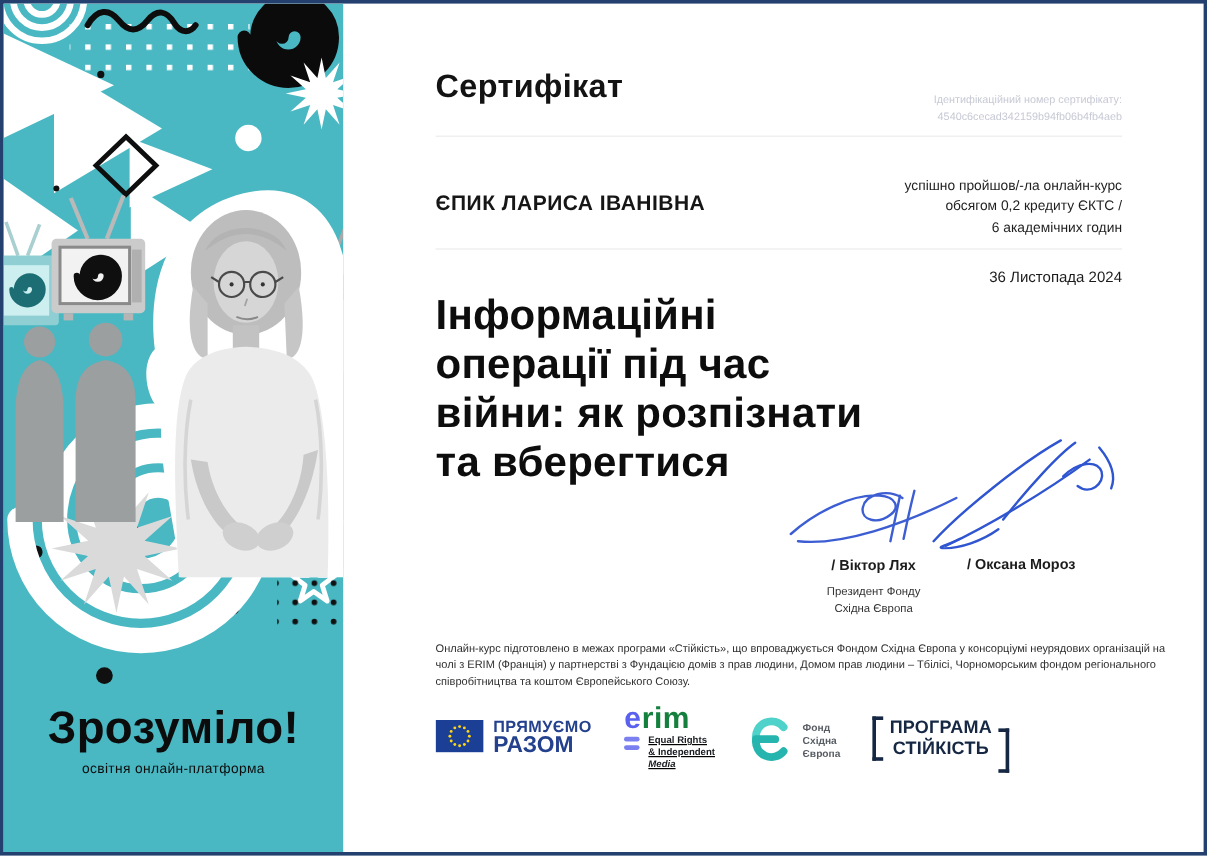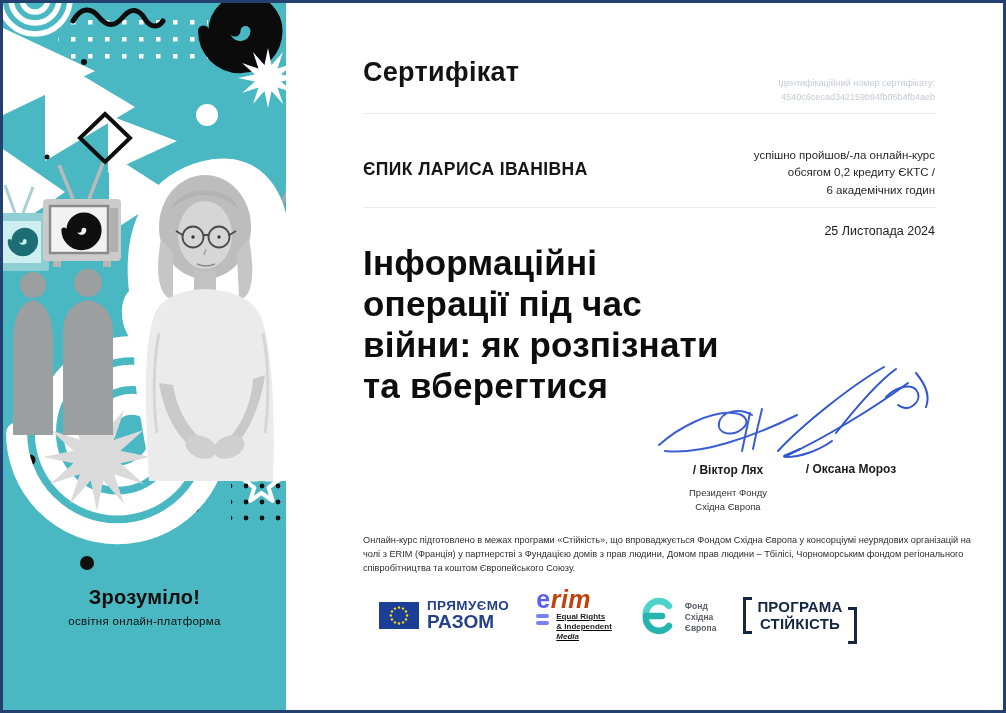--- a/index.html
+++ b/index.html
@@ -4,21 +4,21 @@
 <style>
   * { margin:0; padding:0; box-sizing:border-box; }
   body { font-family:"Liberation Sans", sans-serif; background:#ffffff; }
   .stage { position:relative; width:1006px; height:713px; background:#ffffff;
            border:3px solid #24406e; overflow:hidden; }
   
   .left-panel { position:absolute; left:0; top:0; width:283px; height:707px;
                 background:#49b8c3; overflow:hidden; }
   .left-panel svg.art { position:absolute; left:0; top:0; }
   .brand-block { position:absolute; left:0; top:583px; width:283px; text-align:center; color:#0c0c0c; }
-  .brand-name { font-size:20px; font-weight:800; letter-spacing:.3px; }
+  .brand-name { font-size:38px; font-weight:800; letter-spacing:.3px; }
   .brand-tagline { font-size:11.5px; margin-top:6px; letter-spacing:.3px; }
   
   .cert-title { position:absolute; left:360px; top:54px; font-size:27px; font-weight:700;
                 color:#131313; letter-spacing:.3px; }
   .cert-id { position:absolute; right:68px; top:74px; text-align:right; font-size:9px;
              color:#c7c9d4; line-height:1.5; }
   .divider { position:absolute; left:360px; right:68px; height:1px; background:#ebebeb; }
   .divider-1 { top:110px; } .divider-2 { top:204px; }
   .recipient-name { position:absolute; left:360px; top:156px; font-size:17.5px;
                     font-weight:700; letter-spacing:.4px; color:#161616; }
@@ -28,26 +28,26 @@
   .course-title { position:absolute; left:360px; top:240px; font-size:35px; line-height:1.17;
                   font-weight:700; color:#0d0d0d; letter-spacing:.2px; }
   .sig { position:absolute; text-align:center; }
   .sig-1 { left:630px; top:398px; width:190px; }
   .sig-2 { left:748px; top:360px; width:200px; }
   .sig-name { font-size:12px; font-weight:600; color:#1c1c1c; }
   .sig-role { margin-top:9px; font-size:9.5px; line-height:1.45; color:#333333; }
   .footer-note { position:absolute; left:360px; top:531px; width:612px; font-size:9.2px;
                  line-height:1.5; color:#2e2e2e; }
   .logos { position:absolute; left:360px; top:586px; display:flex; align-items:center; gap:27px; }
-  .logo-eu { display:flex; align-items:center; gap:8px;margin-left:16px; }
+  .logo-eu { display:flex; gap:8px; }
   .logo-eu-text { color:#24418e; font-weight:800; line-height:.95; }
   .logo-eu-l1 { font-size:13.5px; letter-spacing:.4px; }
   .logo-eu-l2 { font-size:19px; }
   .logo-erim .erim-word { font-size:25px; font-weight:800; line-height:.8; letter-spacing:.5px; }
-  .erim-e { color:#5a61ee; } .erim-rim { color:#c2410c;font-style:italic; }
+  .erim-e { color:#5a61ee; } .erim-rim { color:#15803d; }
   .erim-lower { display:flex; gap:7px; margin-top:3px;text-decoration:underline; }
   .erim-bars { display:flex; flex-direction:column; gap:3px; padding-top:2px; }
   .erim-bars i { display:block; width:13px; height:4px; border-radius:2px; background:#7b80f1; }
   .erim-tag { font-size:8px; font-weight:700; color:#191c21; line-height:1.25; }
   .erim-tag .it { font-style:italic; }
   .logo-fse { display:flex; align-items:flex-end; gap:8px; }
   .fse-text { font-size:8.5px; font-weight:600; color:#585d63; line-height:1.3; }
   .logo-res { display:flex; align-items:stretch; }
   .res-bracket { width:9px; }
   .res-bl { border-left:3px solid #152742; border-top:3px solid #152742; border-bottom:3px solid #152742; }
@@ -193,21 +193,21 @@
   <div class="recipient-name">ЄПИК ЛАРИСА ІВАНІВНА</div>
 
   <div class="completion">
     <div>успішно пройшов/-ла онлайн-курс</div>
     <div>обсягом 0,2 кредиту ЄКТС /</div>
     <div>6 академічних годин</div>
   </div>
 
   <div class="divider divider-2"></div>
 
-  <div class="issue-date">25 Листопада 2024</div>
+  <div class="issue-date">36 Листопада 2024</div>
 
   <div class="course-title">
     <div>Інформаційні</div>
     <div>операції під час</div>
     <div>війни: як розпізнати</div>
     <div>та вберегтися</div>
   </div>
 
   <div class="sig sig-1">
     <svg width="150" height="58" viewBox="0 0 150 58">

